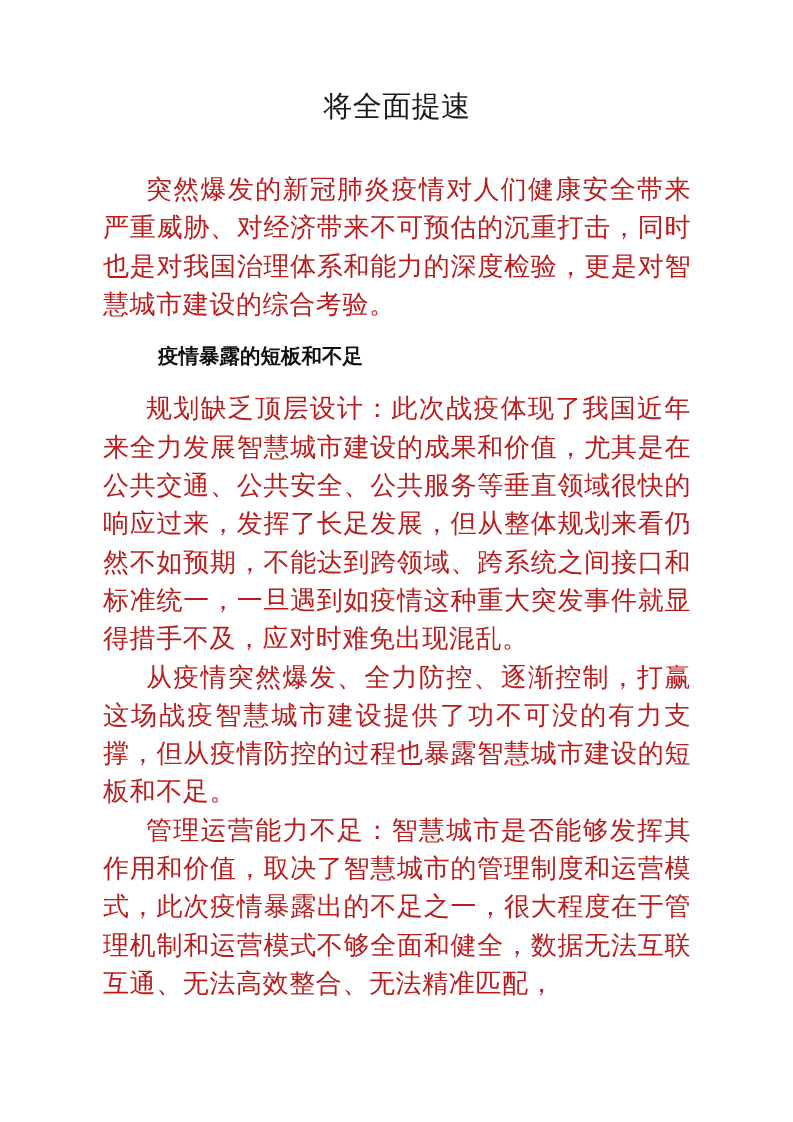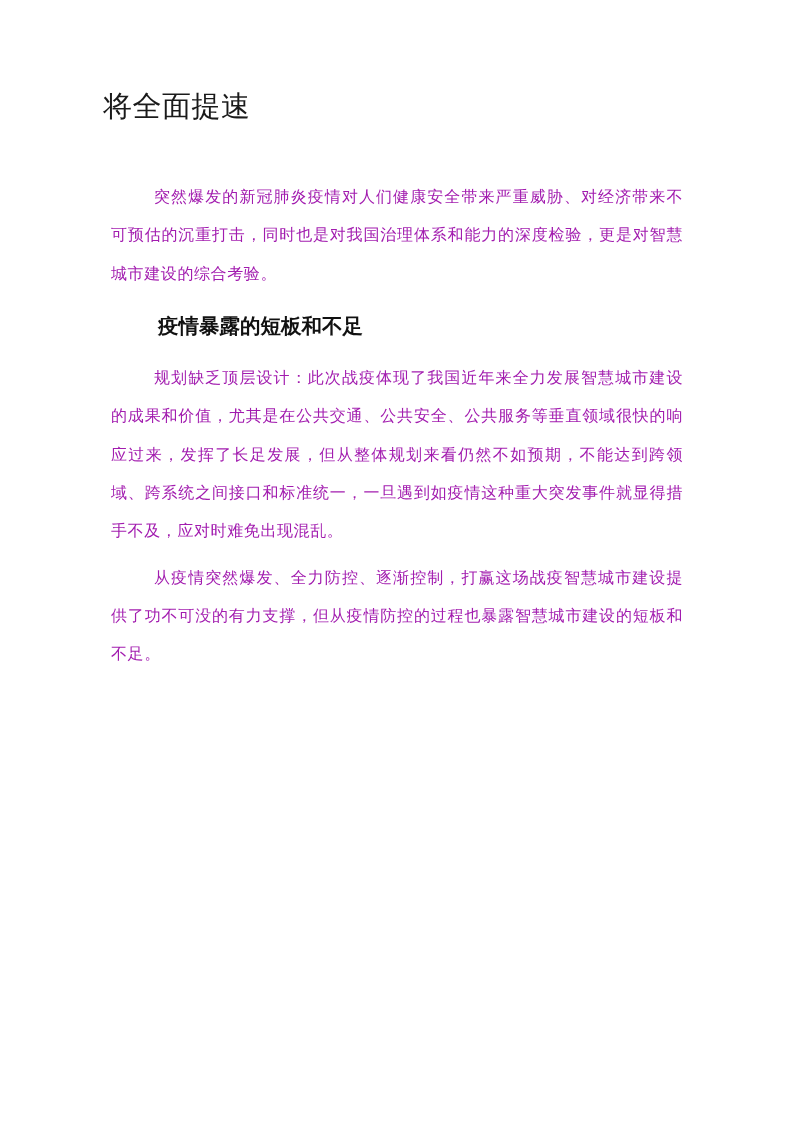--- a/index.html
+++ b/index.html
@@ -22,36 +22,37 @@
     left: 103px;
     top: 0;
     width: 588px;
   }
 
   .doc-title {
     font-family: "DejaVu Serif", "Liberation Serif", serif;
     font-size: 29px;
     line-height: 40px;
     font-weight: normal;
+    text-align: center;
     color: #1a1a1a;
     margin: 0;
     padding-top: 86px;
     letter-spacing: 0.5px;
   }
 
   .body-block {
     padding-top: 44px;
   }
 
   p.para {
     font-family: "DejaVu Serif", "Liberation Serif", serif;
-    font-size: 16px;
+    font-size: 26px;
     line-height: 38.3px;
-    color: #a21caf;
-    margin: 8px;
+    color: #b91c1c;
+    margin: 0;
     text-align: justify;
     text-justify: inter-character;
     text-indent: 43px;
     letter-spacing: 0.6px;
     font-style: italic;
     font-synthesis: none;
   }
 
   h2.subhead {
     font-family: "DejaVu Sans", "Liberation Sans", sans-serif;
@@ -76,16 +77,17 @@
 
       <p class="para">突然爆发的新冠肺炎疫情对人们健康安全带来严重威胁、对经济带来不可预估的沉重打击，同时也是对我国治理体系和能力的深度检验，更是对智慧城市建设的综合考验。</p>
 
       <h2 class="subhead">疫情暴露的短板和不足</h2>
 
       <p class="para">规划缺乏顶层设计：此次战疫体现了我国近年来全力发展智慧城市建设的成果和价值，尤其是在公共交通、公共安全、公共服务等垂直领域很快的响应过来，发挥了长足发展，但从整体规划来看仍然不如预期，不能达到跨领域、跨系统之间接口和标准统一，一旦遇到如疫情这种重大突发事件就显得措手不及，应对时难免出现混乱。</p>
 
       <p class="para">从疫情突然爆发、全力防控、逐渐控制，打赢这场战疫智慧城市建设提供了功不可没的有力支撑，但从疫情防控的过程也暴露智慧城市建设的短板和不足。</p>
 
 
+      <p class="para">管理运营能力不足：智慧城市是否能够发挥其作用和价值，取决了智慧城市的管理制度和运营模式，此次疫情暴露出的不足之一，很大程度在于管理机制和运营模式不够全面和健全，数据无法互联互通、无法高效整合、无法精准匹配，</p>
 
     </div>
   </div>
 </div>
 
 </body></html>

